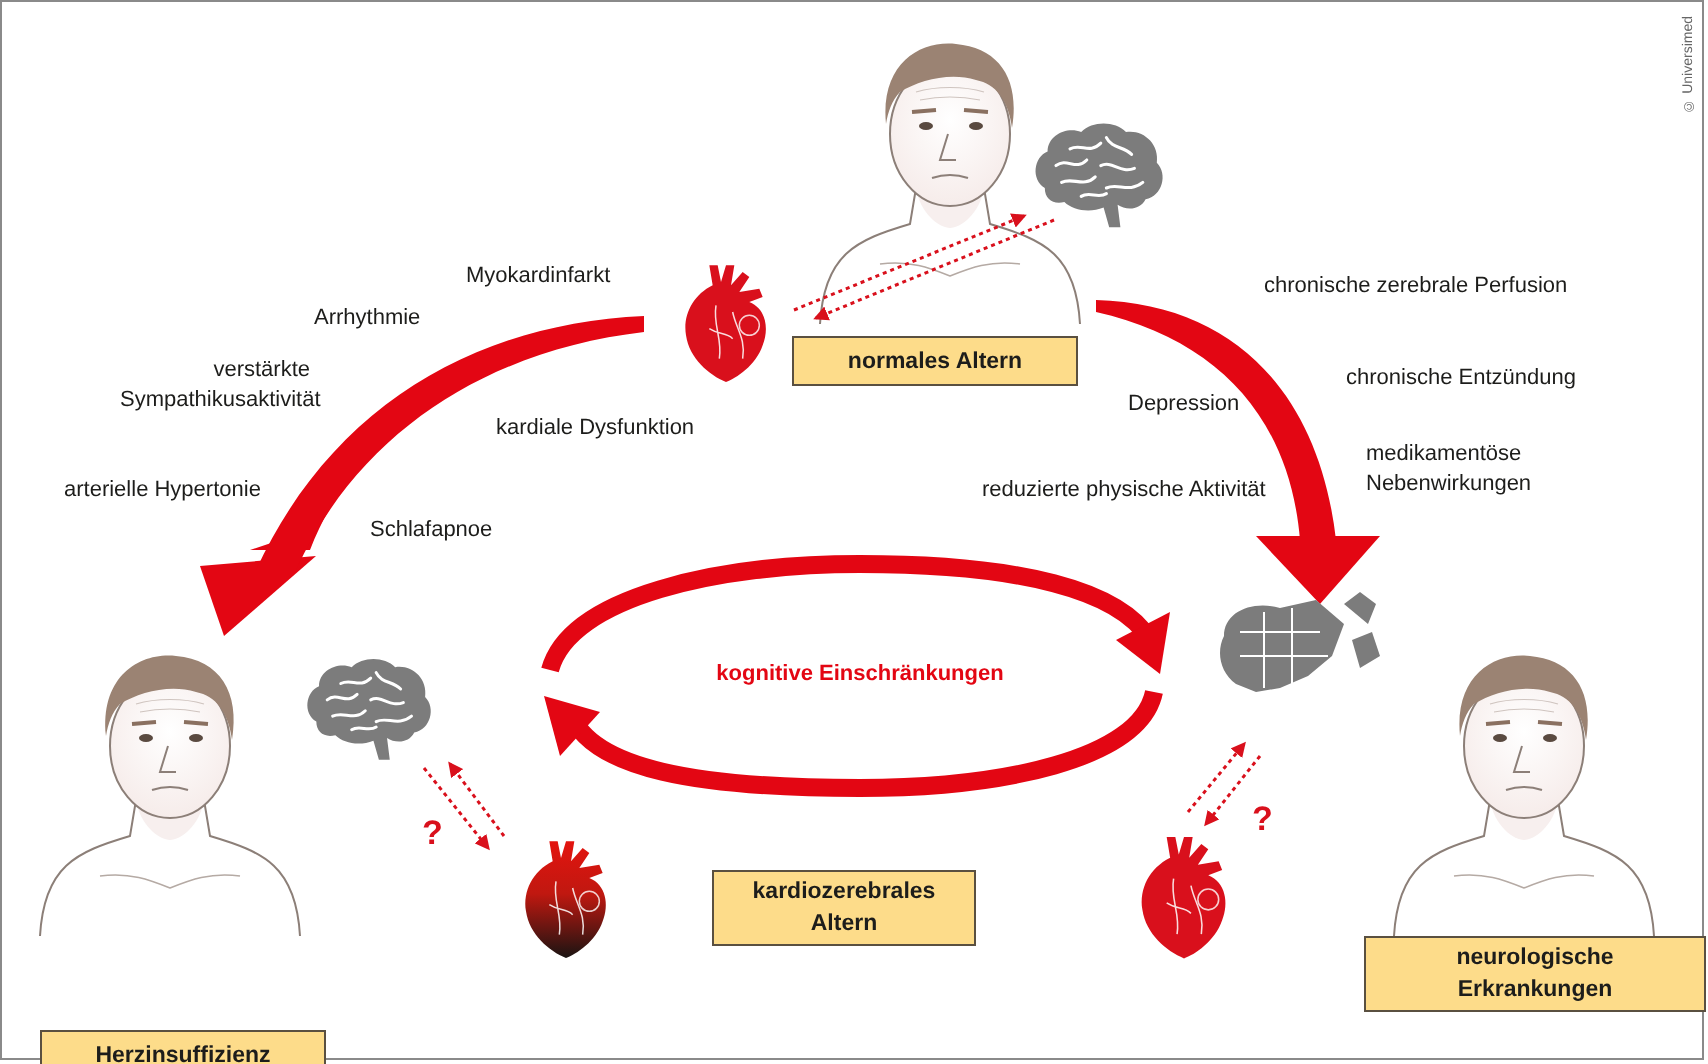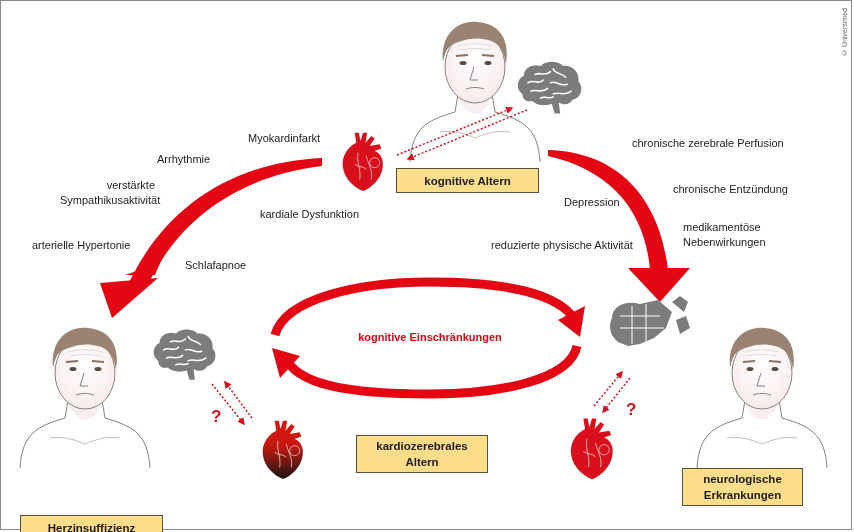--- a/index.html
+++ b/index.html
@@ -106,46 +106,46 @@
   </g>
   <g stroke="#d9101c" stroke-width="1.5" stroke-dasharray="2 2" fill="none">
     <line x1="594" y1="406" x2="622" y2="372" marker-end="url(#dotArrow)"></line>
     <line x1="630" y1="378" x2="603" y2="412" marker-end="url(#dotArrow)"></line>
   </g>
 </svg>
 
 <div class="q" style="left:211px; top:407px;">?</div>
 <div class="q" style="left:626px; top:400px;">?</div>
 
-<div class="lbl" style="left:233px; top:131px;margin-left:15px;">Myokardinfarkt</div>
+<div class="lbl" style="left:233px; top:131px;">Myokardinfarkt</div>
 <div class="lbl" style="left:157px; top:152px;">Arrhythmie</div>
 <div class="lbl r" style="left:60px; top:178px; width:95px;">
   <div>verstärkte</div>
   <div>Sympathikusaktivität</div>
 </div>
-<div class="lbl" style="left:224px; top:207px;padding-left:36px;">kardiale Dysfunktion</div>
+<div class="lbl" style="left:212px; top:207px;padding-left:36px;">kardiale Dysfunktion</div>
 <div class="lbl" style="left:32px; top:238px;">arterielle Hypertonie</div>
 <div class="lbl" style="left:185px; top:258px;">Schlafapnoe</div>
 
 <div class="lbl" style="left:632px; top:136px;">chronische zerebrale Perfusion</div>
 <div class="lbl" style="left:673px; top:182px;">chronische Entzündung</div>
 <div class="lbl" style="left:564px; top:195px;">Depression</div>
 <div class="lbl" style="left:683px; top:220px;">
   <div>medikamentöse</div>
   <div>Nebenwirkungen</div>
 </div>
 <div class="lbl" style="left:491px; top:238px;">reduzierte physische Aktivität</div>
 
 <div class="center-text" style="left:330px; top:328px;">
   <div>kognitive Einschränkungen</div>
 </div>
 
-<div class="box" style="left:396px; top:168px; width:143px; height:25px;">kognitive Altern</div>
+<div class="box" style="left:396px; top:168px; width:143px; height:25px;">normales Altern</div>
 <div class="box" style="left:20px; top:467px; width:143px; height:25px;margin-top:48px;">Herzinsuffizienz</div>
-<div class="box" style="left:682px; top:468px; width:121px; height:38px; flex-direction:column;">
+<div class="box" style="left:682px; top:468px; width:171px; height:38px; flex-direction:column;">
   <div>neurologische</div>
   <div>Erkrankungen</div>
 </div>
 <div class="box" style="left:356px; top:435px; width:132px; height:38px; flex-direction:column;">
   <div>kardiozerebrales</div>
   <div>Altern</div>
 </div>
 
 <div class="copyright">© Universimed</div>
 

